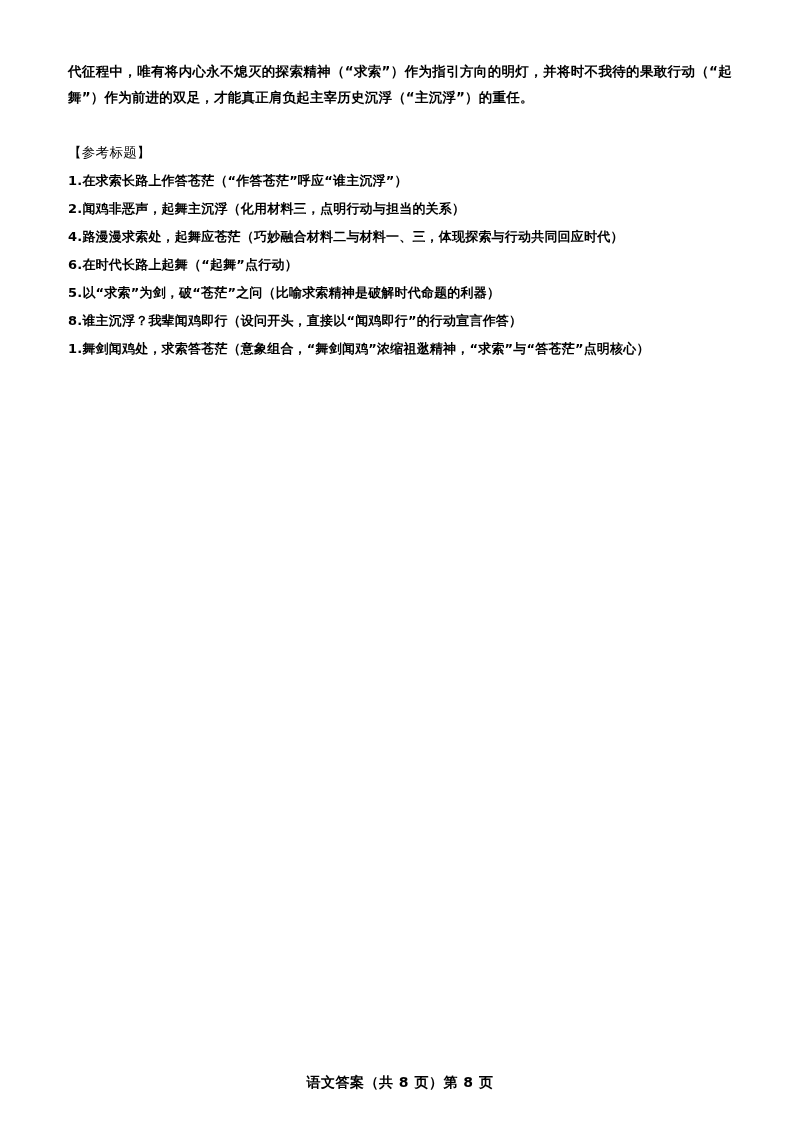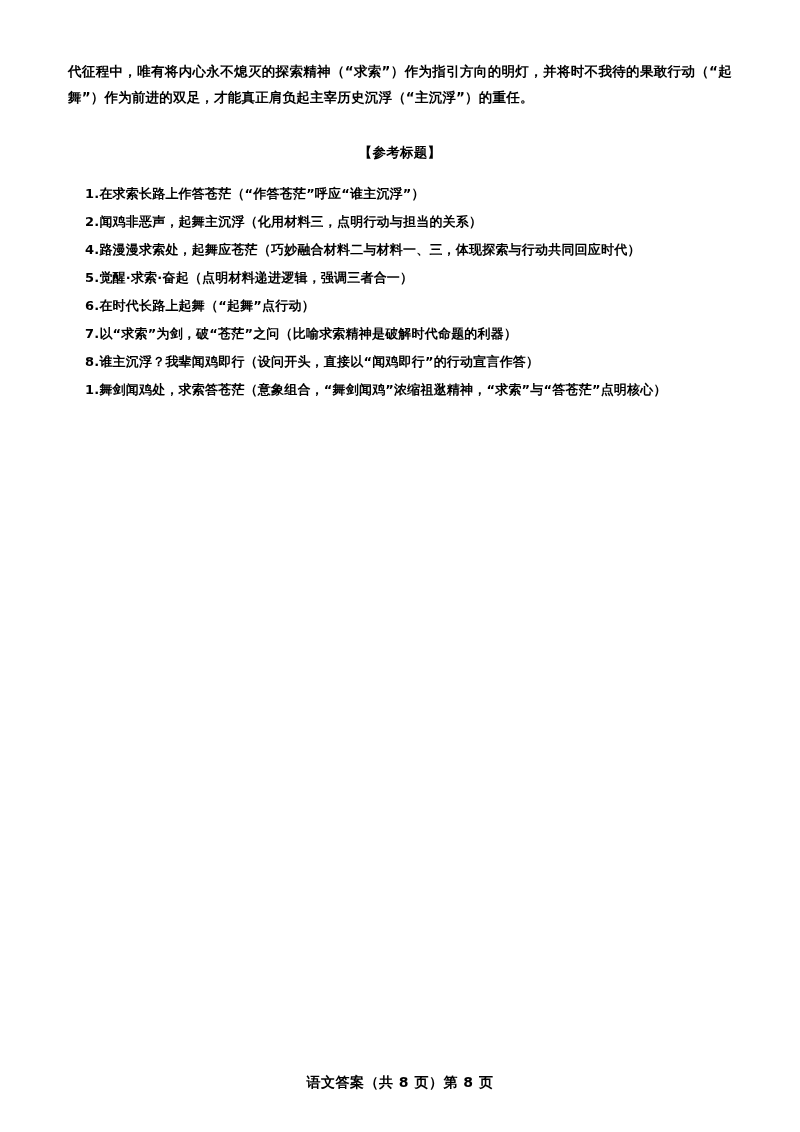--- a/index.html
+++ b/index.html
@@ -28,28 +28,27 @@
     font-size: 13.5px;
     line-height: 26px;
     text-align: justify;
     text-justify: inter-ideograph;
     letter-spacing: 0.2px;
     margin: 0 0 6px 0;
     font-weight: 600;
   }
   .section-title {
     font-size: 13.5px;
-    font-weight: 700;
+    font-weight: 400;
     margin: 30px 0 4px 0;
     line-height: 24px;
     letter-spacing: 0.3px;
-    text-align: center;
   }
   .list {
-    margin: 17px;
+    margin: 0;
     padding: 0;
     list-style: none;
   }
   .list li {
     font-size: 13px;
     line-height: 25px;
     font-weight: 600;
     margin: 0 0 3px 0;
     letter-spacing: 0.2px;
     white-space: nowrap;
@@ -72,23 +71,22 @@
   <div class="content">
 
     <p class="para">代征程中，唯有将内心永不熄灭的探索精神（“求索”）作为指引方向的明灯，并将时不我待的果敢行动（“起舞”）作为前进的双足，才能真正肩负起主宰历史沉浮（“主沉浮”）的重任。</p>
 
     <div class="section-title">【参考标题】</div>
 
     <ul class="list">
       <li>1.在求索长路上作答苍茫（“作答苍茫”呼应“谁主沉浮”）</li>
       <li>2.闻鸡非恶声，起舞主沉浮（化用材料三，点明行动与担当的关系）</li>
       <li>4.路漫漫求索处，起舞应苍茫（巧妙融合材料二与材料一、三，体现探索与行动共同回应时代）</li>
-      <li>5.觉醒·求索·奋起（点明材料递进逻辑，强调三者合一）</li>
       <li>6.在时代长路上起舞（“起舞”点行动）</li>
-      <li>7.以“求索”为剑，破“苍茫”之问（比喻求索精神是破解时代命题的利器）</li>
+      <li>5.以“求索”为剑，破“苍茫”之问（比喻求索精神是破解时代命题的利器）</li>
       <li>8.谁主沉浮？我辈闻鸡即行（设问开头，直接以“闻鸡即行”的行动宣言作答）</li>
       <li>1.舞剑闻鸡处，求索答苍茫（意象组合，“舞剑闻鸡”浓缩祖逖精神，“求索”与“答苍茫”点明核心）</li>
     </ul>
 
   </div>
 
   <div class="footer">语文答案（共 8 页）第 8 页</div>
 </div>
 
 </body></html>

